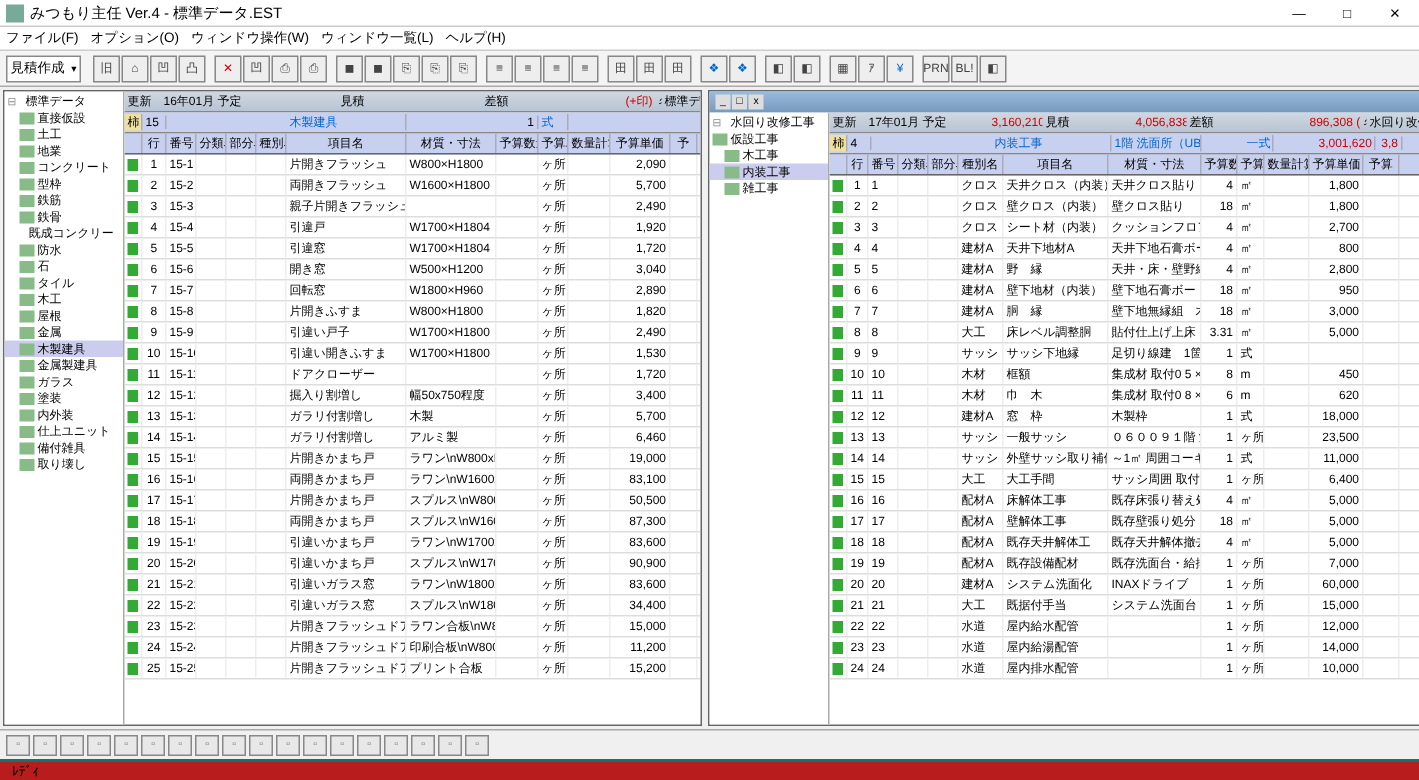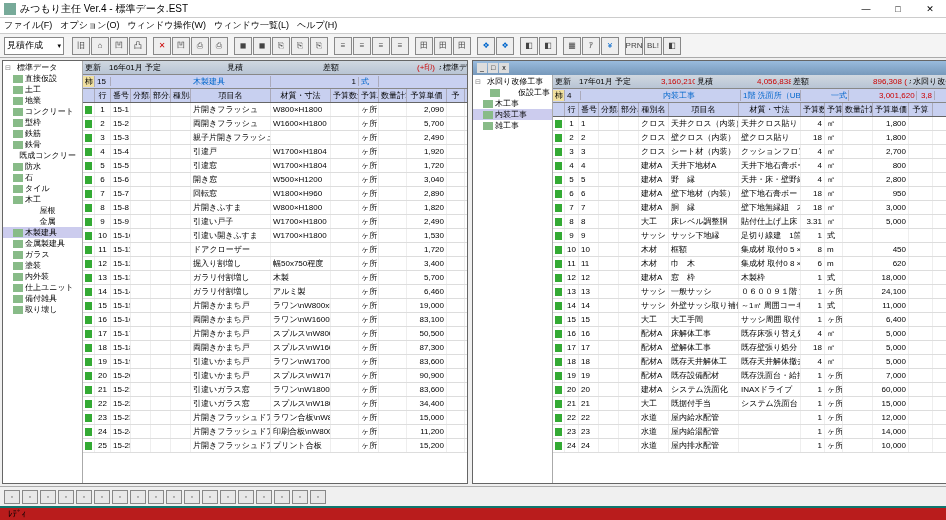--- a/index.html
+++ b/index.html
@@ -5,21 +5,21 @@
 * { margin: 0; padding: 0; box-sizing: border-box; }
 body { font-family: "MS Gothic", "Meiryo", sans-serif; font-size: 9px; background: #f0f0f0; width: 946px; height: 520px; overflow: hidden; }
 .titlebar { height: 18px; background: #fff; border-bottom: 1px solid #ccc; display: flex; align-items: center; padding: 0 4px; justify-content: space-between; }
 .titlebar .t-left { display: flex; align-items: center; }
 .titlebar .t-icon { width: 12px; height: 12px; background: #7a9; margin-right: 4px; }
 .titlebar .t-title { font-size: 10px; }
 .titlebar .t-ctrl { display: flex; gap: 8px; }
 .titlebar .t-ctrl span { width: 24px; text-align: center; cursor: default; }
 .menubar { height: 16px; background: #fff; border-bottom: 1px solid #ccc; display: flex; align-items: center; padding: 0 4px; gap: 8px; font-size: 9px; }
 .toolbar { height: 24px; background: #f4f4f4; border-bottom: 1px solid #aaa; display: flex; align-items: center; padding: 0 4px; gap: 2px; }
-.tb-combo { width: 60px; height: 18px; border: 1px solid #888; background: #fff; display: flex; align-items: center; padding: 0 2px; font-size: 9px; justify-content: space-between; }
+.tb-combo { width: 50px; height: 18px; border: 1px solid #888; background: #fff; display: flex; align-items: center; padding: 0 2px; font-size: 9px; justify-content: space-between; }
 .tb-combo .tri { font-size: 7px; }
 .tb-btn { width: 18px; height: 18px; border: 1px solid #888; background: #eee; display: flex; align-items: center; justify-content: center; font-size: 8px; color: #444; cursor: pointer; }
 .tb-btn.red { color: #c00; }
 .tb-btn.blue { color: #06c; }
 .tb-sep { width: 4px; }
 .workspace { display: flex; height: calc(520px - 18px - 16px - 24px - 20px - 14px); }
 .pane { display: flex; flex-direction: column; border: 1px solid #666; margin: 2px; background: #fff; }
 .pane-left { width: 466px; }
 .pane-right { flex: 1; }
 .pane-title { height: 14px; background: linear-gradient(#9bd, #79b); color: #fff; font-size: 9px; padding: 0 4px; display: flex; align-items: center; justify-content: space-between; }
@@ -181,25 +181,25 @@
             <span class="tree-lbl">石</span>
           </div>
           <div class="tree-row" style="padding-left: 10px;">
             <span class="tree-bic"></span>
             <span class="tree-lbl">タイル</span>
           </div>
           <div class="tree-row" style="padding-left: 10px;">
             <span class="tree-bic"></span>
             <span class="tree-lbl">木工</span>
           </div>
-          <div class="tree-row" style="padding-left: 10px; flex-direction: column;">
+          <div class="tree-row" style="padding-left: 10px;">
             <span class="tree-bic"></span>
             <span class="tree-lbl">屋根</span>
           </div>
-          <div class="tree-row" style="padding-left: 10px; flex-direction: column;">
+          <div class="tree-row" style="padding-left: 10px;">
             <span class="tree-bic"></span>
             <span class="tree-lbl">金属</span>
           </div>
           <div class="tree-row sel" style="padding-left: 10px;">
             <span class="tree-bic"></span>
             <span class="tree-lbl">木製建具</span>
           </div>
           <div class="tree-row" style="padding-left: 10px;">
             <span class="tree-bic"></span>
             <span class="tree-lbl">金属製建具</span>
@@ -712,21 +712,21 @@
         <span>□</span>
         <span>x</span>
       </div>
     </div>
     <div class="pane-body">
       <div class="tree" id="tree-right">
           <div class="tree-row">
             <span class="tree-ic">⊟</span>
             <span class="tree-lbl">水回り改修工事</span>
           </div>
-          <div class="tree-row" style="padding-left: 17px; gap: 16px;">
+          <div class="tree-row" style="padding-left: 2px;">
             <span class="tree-bic"></span>
             <span class="tree-lbl">仮設工事</span>
           </div>
           <div class="tree-row" style="padding-left: 10px;">
             <span class="tree-bic"></span>
             <span class="tree-lbl">木工事</span>
           </div>
           <div class="tree-row sel" style="padding-left: 10px;">
             <span class="tree-bic"></span>
             <span class="tree-lbl">内装工事</span>
@@ -992,21 +992,21 @@
                 <div class="gc c-row c">13</div>
                 <div class="gc c-no">13</div>
                 <div class="gc c-cl1"></div>
                 <div class="gc c-cl2"></div>
                 <div class="gc c-cl3">サッシ</div>
                 <div class="gc c-item">一般サッシ</div>
                 <div class="gc c-spec">０６００９１階 洗面所</div>
                 <div class="gc c-qty r">1</div>
                 <div class="gc c-unit">ヶ所</div>
                 <div class="gc c-form"></div>
-                <div class="gc c-price r">24,100</div>
+                <div class="gc c-price r">23,500</div>
                 <div class="gc c-ext"></div>
               </div>
               <div class="grow">
                 <div class="gc c-mark c">
                   <span class="gmark"></span>
                 </div>
                 <div class="gc c-row c">14</div>
                 <div class="gc c-no">14</div>
                 <div class="gc c-cl1"></div>
                 <div class="gc c-cl2"></div>

